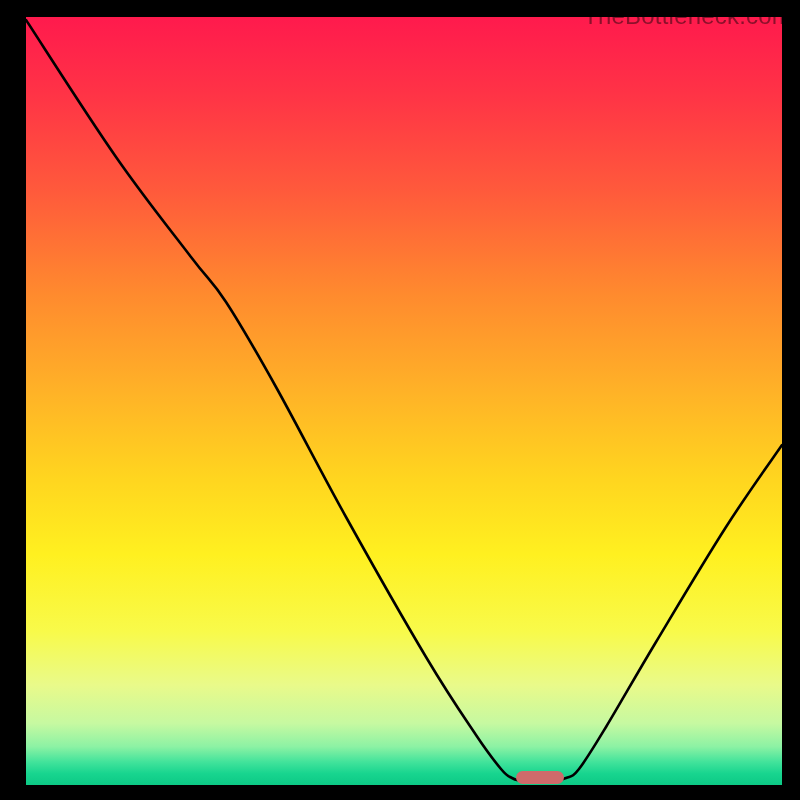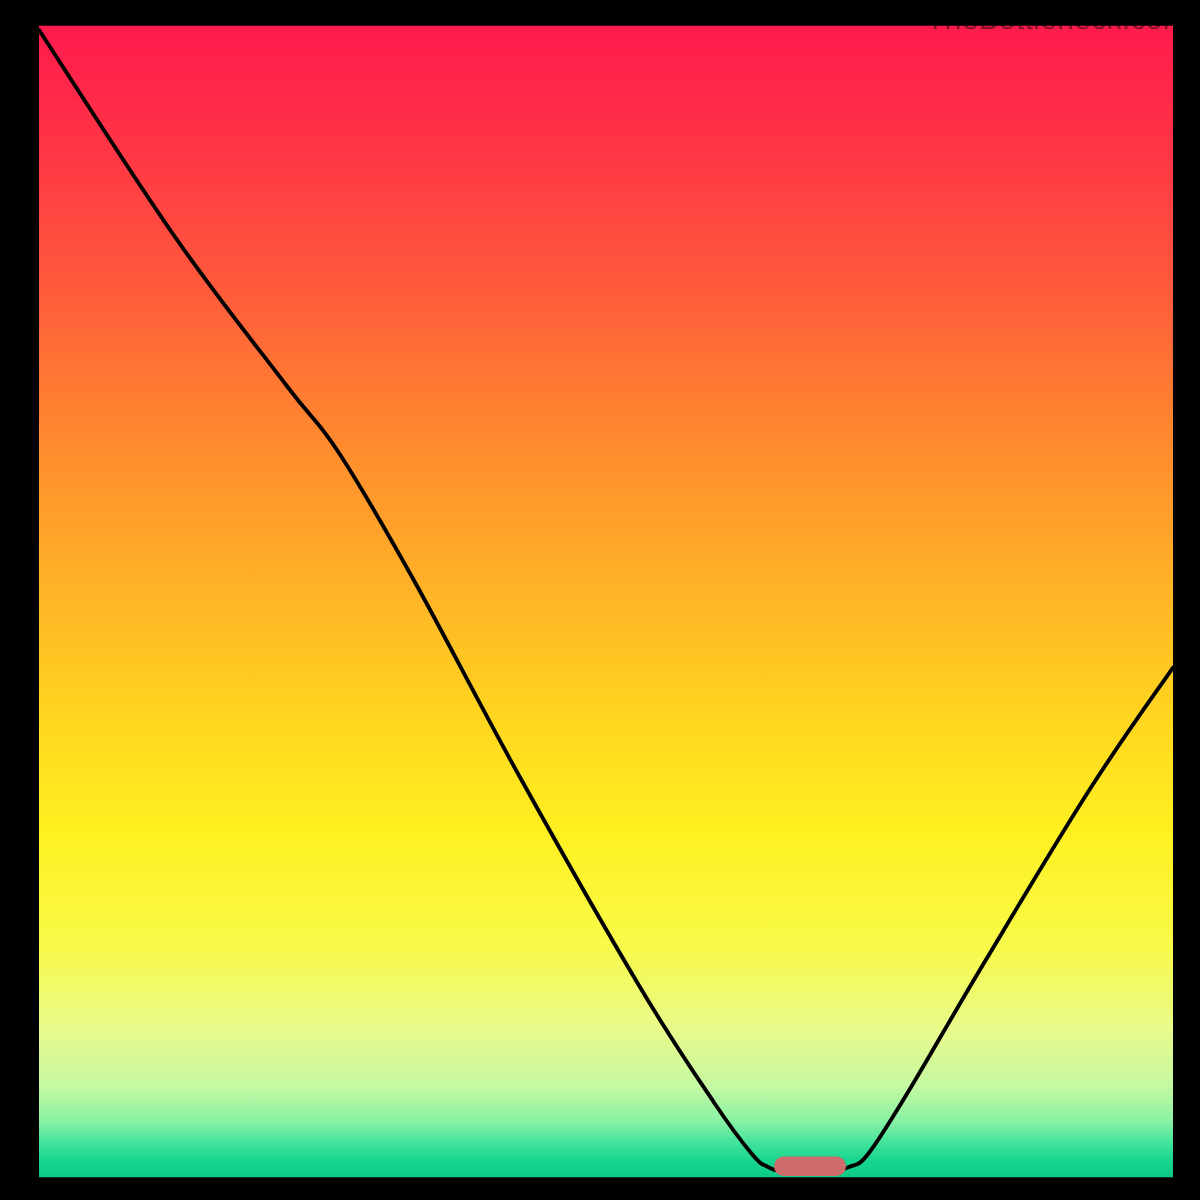--- a/index.html
+++ b/index.html
@@ -53,21 +53,21 @@
   .marker {
     position: absolute;
     background: #ce6b6b;
     border-radius: 7px;
   }
   .watermark {
     position: absolute;
     top: 2px;
     right: 8px;
     opacity: 0.45;
-    font-size: 20px;
+    font-size: 24px;
     letter-spacing: 0.2px;
     color: #000;
     mix-blend-mode: multiply;
     font-weight: 500;
   }
   .black-border-left {
     position: absolute;
     left: 0;
     top: 0;
     width: 26px;

